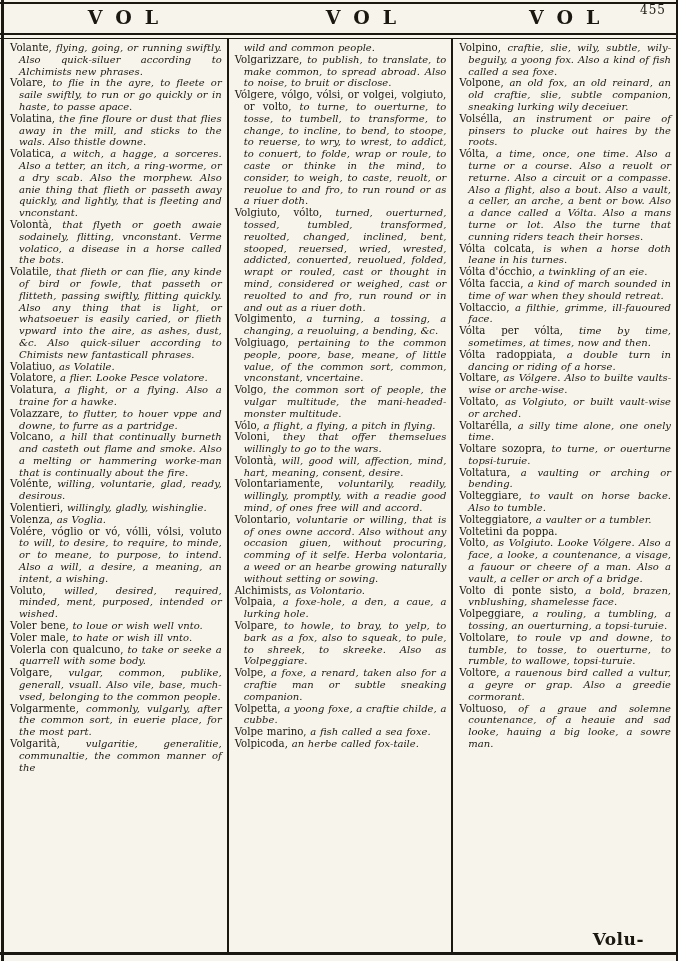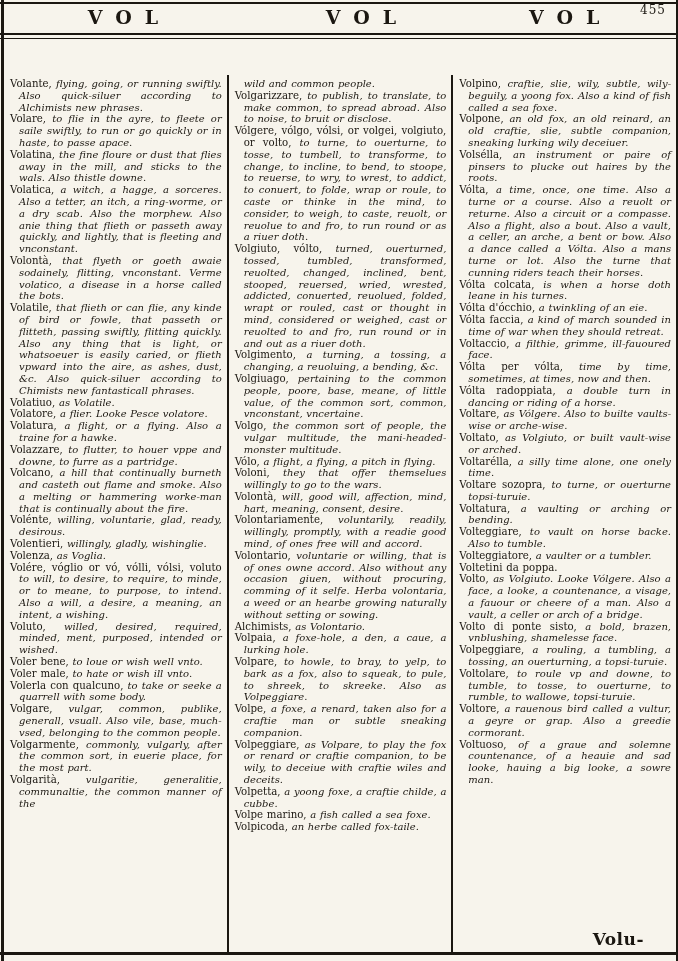--- a/index.html
+++ b/index.html
@@ -19,21 +19,21 @@
   .bottom-rule{position:absolute;left:0;right:0;bottom:6px;height:3px;background:var(--ink,#1b1711);}
 
   .header{position:absolute;top:6px;left:4px;right:2px;height:26px;display:flex;align-items:flex-start;}
   .head-col{flex:1;text-align:center;font-size:19px;font-weight:bold;letter-spacing:13px;text-indent:13px;}
   .head-col:last-of-type{flex:0 0 160px;text-align:left;padding-left:36px;}
   .page-num{position:absolute;right:12px;top:3px;font-size:12px;letter-spacing:1px;}
 
   .header-rule{position:absolute;top:33px;left:0;right:0;height:3px;
     border-top:2px solid var(--ink,#1b1711);border-bottom:1px solid var(--ink,#1b1711);}
 
-  .columns{position:absolute;top:39px;bottom:9px;left:4px;right:2px;display:flex;margin-top:36px;}
+  .columns{position:absolute;top:39px;bottom:9px;left:4px;right:2px;display:flex;}
   .col{
     flex:1;
     padding:3px 5px 0 6px;
     box-sizing:border-box;
     overflow:hidden;
     text-align:justify;
     font-style:italic;
     font-size:10px;
     line-height:11.8px;
     word-spacing:0.5px;
@@ -102,21 +102,20 @@
         <div class="entry"><span class="hw">Volgo, </span>the common sort of people, the vulgar multitude, the mani-headed-monster multitude.</div>
         <div class="entry"><span class="hw">Vólo, </span>a flight, a flying, a pitch in flying.</div>
         <div class="entry"><span class="hw">Voloni, </span>they that offer themselues willingly to go to the wars.</div>
         <div class="entry"><span class="hw">Volontà, </span>will, good will, affection, mind, hart, meaning, consent, desire.</div>
         <div class="entry"><span class="hw">Volontariamente, </span>voluntarily, readily, willingly, promptly, with a readie good mind, of ones free will and accord.</div>
         <div class="entry"><span class="hw">Volontario, </span>voluntarie or willing, that is of ones owne accord. Also without any occasion giuen, without procuring, comming of it selfe. Herba volontaria, a weed or an hearbe growing naturally without setting or sowing.</div>
         <div class="entry"><span class="hw">Alchimists, </span>as Volontario.</div>
         <div class="entry"><span class="hw">Volpaia, </span>a foxe-hole, a den, a caue, a lurking hole.</div>
         <div class="entry"><span class="hw">Volpare, </span>to howle, to bray, to yelp, to bark as a fox, also to squeak, to pule, to shreek, to skreeke. Also as Volpeggiare.</div>
         <div class="entry"><span class="hw">Volpe, </span>a foxe, a renard, taken also for a craftie man or subtle sneaking companion.</div>
-        <div class="entry"><span class="hw">Volpeggiare, </span>as Volpare, to play the fox or renard or craftie companion, to be wily, to deceiue with craftie wiles and deceits.</div>
         <div class="entry"><span class="hw">Volpetta, </span>a yoong foxe, a craftie childe, a cubbe.</div>
         <div class="entry"><span class="hw">Volpe marino, </span>a fish called a sea foxe.</div>
         <div class="entry"><span class="hw">Volpicoda, </span>an herbe called fox-taile.</div>
       </div>
     <div class="divider"></div>
     <div class="col">
         <div class="entry"><span class="hw">Volpino, </span>craftie, slie, wily, subtle, wily-beguily, a yoong fox. Also a kind of fish called a sea foxe.</div>
         <div class="entry"><span class="hw">Volpone, </span>an old fox, an old reinard, an old craftie, slie, subtle companion, sneaking lurking wily deceiuer.</div>
         <div class="entry"><span class="hw">Volsélla, </span>an instrument or paire of pinsers to plucke out haires by the roots.</div>
         <div class="entry"><span class="hw">Vólta, </span>a time, once, one time. Also a turne or a course. Also a reuolt or returne. Also a circuit or a compasse. Also a flight, also a bout. Also a vault, a celler, an arche, a bent or bow. Also a dance called a Vólta. Also a mans turne or lot. Also the turne that cunning riders teach their horses.</div>

